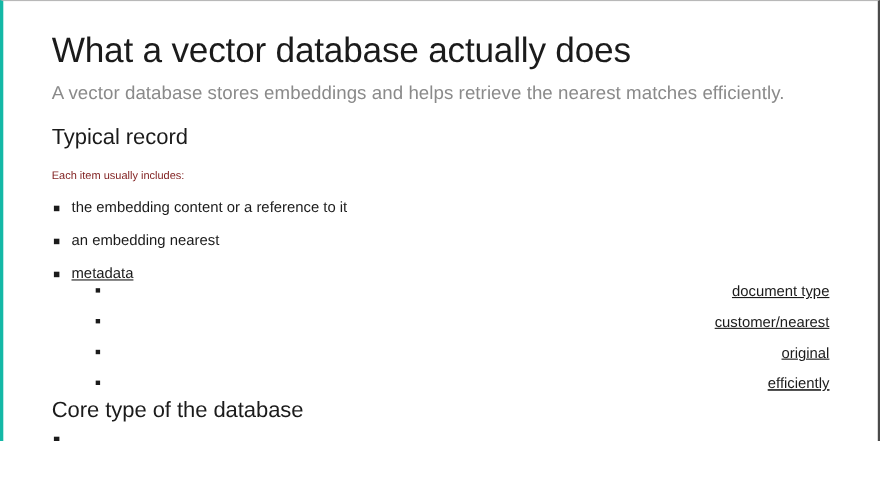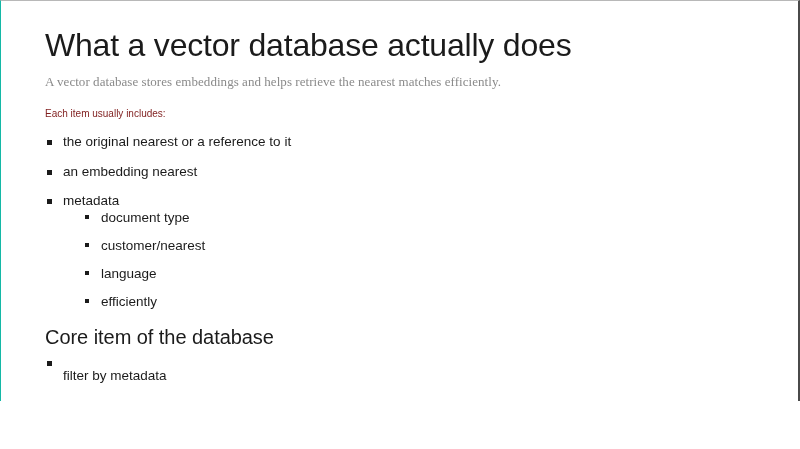--- a/index.html
+++ b/index.html
@@ -14,21 +14,21 @@
   }
 
   .slide-viewport {
     position: relative;
     width: 800px;
     height: 401px;
     background: #ffffff;
     overflow: hidden;
     box-sizing: border-box;
     border-top: 1px solid #b8b8b8;
-    border-left: 1px solid #14b8a6;
+    border-left: 3px solid #14b8a6;
     border-right: 2px solid #4a4a4a;
   }
 
   .slide-body {
     position: absolute;
     left: 0;
     top: 0;
     width: 100%;
     padding: 0 44px;
     box-sizing: border-box;
@@ -41,26 +41,25 @@
     font-weight: 300;
     line-height: 1.18;
     letter-spacing: -0.2px;
     color: #1b1b1b;
     white-space: nowrap;
   }
 
   .slide-subtitle {
     margin: 0;
     padding-top: 9px;
-    font-size: 13px;
+    font-size: 17px;
     font-weight: 400;
     line-height: 1.3;
     color: #8a8a8a;
     letter-spacing: 0.05px;
-    font-family: Liberation Serif, serif;
   }
 
   .section-heading {
     margin: 0;
     font-size: 20px;
     font-weight: 400;
     line-height: 1.25;
     color: #1b1b1b;
     letter-spacing: -0.05px;
   }
@@ -91,21 +90,21 @@
   li.bullet-item {
     position: relative;
     font-size: 13.5px;
     font-weight: 400;
     line-height: 1.25;
     color: #1b1b1b;
     padding: 0 0 0 18px;
     margin-bottom: 13px;
   }
 
-  li.bullet-item:last-child { margin-bottom: 11px; }
+  li.bullet-item:last-child { margin-bottom: 0; text-decoration: underline; }
 
   li.level-2-item {
     margin-left: 22px;
     margin-bottom: 11px;
     padding-left: 16px;
   }
 
   li.bullet-item > .bullet-marker {
     position: absolute;
     left: 2px;
@@ -117,73 +116,74 @@
 
   li.level-2-item > .bullet-marker {
     left: 0px;
     top: 5px;
     width: 4px;
     height: 4px;
   }
 
   .bullet-label { display: inline; }
 
-  .nested-wrap { margin-top: 13px; }
+  .nested-wrap { margin-top: 13px; text-align: right; }
 </style>
 </head>
 <body>
 
 <div class="slide-viewport">
   <div class="slide-body">
 
     <h1 class="slide-title">What a vector database actually does</h1>
 
     <p class="slide-subtitle">A vector database stores embeddings and helps retrieve the nearest matches efficiently.</p>
 
     <section>
+      <h2 class="section-heading section-1-heading">Typical record</h2>
 
       <p class="lead-text">Each item usually includes:</p>
 
       <ul class="bullets level-1">
         <li class="bullet-item">
           <span class="bullet-marker"></span>
-          <span class="bullet-label">the original nearest or a reference to it</span>
+          <span class="bullet-label">the embedding content or a reference to it</span>
         </li>
         <li class="bullet-item">
           <span class="bullet-marker"></span>
           <span class="bullet-label">an embedding nearest</span>
         </li>
         <li class="bullet-item">
           <span class="bullet-marker"></span>
           <span class="bullet-label">metadata</span>
 
           <ul class="bullets level-2 nested-wrap">
             <li class="bullet-item level-2-item">
               <span class="bullet-marker"></span>
               <span class="bullet-label">document type</span>
             </li>
             <li class="bullet-item level-2-item">
               <span class="bullet-marker"></span>
               <span class="bullet-label">customer/nearest</span>
             </li>
             <li class="bullet-item level-2-item">
               <span class="bullet-marker"></span>
-              <span class="bullet-label">language</span>
+              <span class="bullet-label">original</span>
             </li>
             <li class="bullet-item level-2-item">
               <span class="bullet-marker"></span>
               <span class="bullet-label">efficiently</span>
             </li>
           </ul>
         </li>
       </ul>
     </section>
 
     <section>
-      <h2 class="section-heading section-2-heading">Core item of the database</h2>
+      <h2 class="section-heading section-2-heading">Core type of the database</h2>
 
       <ul class="bullets tight">
         <li class="bullet-item">
           <span class="bullet-marker"></span>
         </li>
         <li class="bullet-item">
           
           <span class="bullet-label">filter by metadata</span>
         </li>
       </ul>

